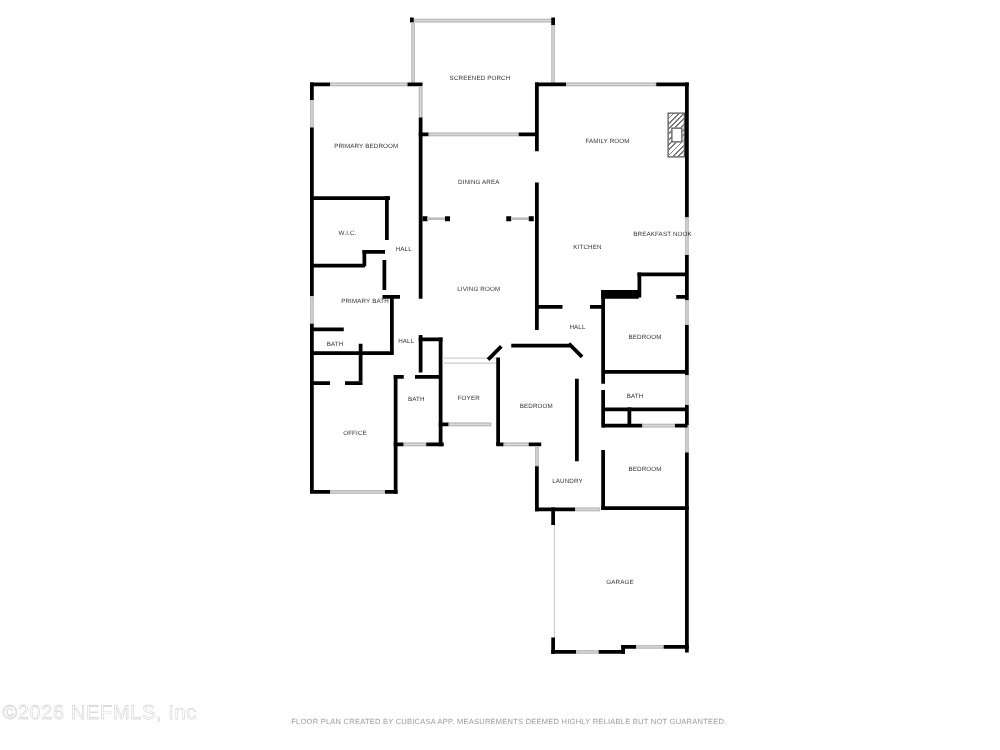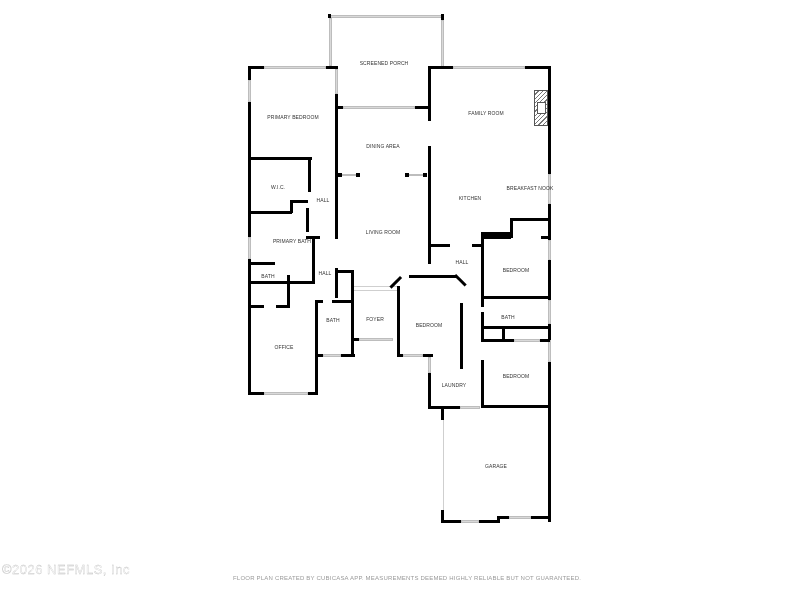--- a/index.html
+++ b/index.html
@@ -2,21 +2,21 @@
 <html><head>
 <meta charset="utf-8">
 <style>
   html, body { margin: 0; padding: 0; background: #ffffff; }
   body { width: 800px; height: 600px; position: relative; overflow: hidden; font-family: "Liberation Sans", sans-serif; }
   #plan { position: absolute; left: 0; top: 0; width: 800px; height: 600px; }
   .w { position: absolute; background: #000; }
   .win { position: absolute; background: #d9d9d9; border: 1px solid #bdbdbd; box-sizing: border-box; }
   .thin { position: absolute; background: #cfcfcf; }
   .lbl { position: absolute; font-size: 5px; color: #333; letter-spacing: 0.1px; white-space: nowrap; transform: translate(-50%, -50%); }
-  .copyright { position: absolute; left: 2px; top: 562px; font-size: 13px; color: #bdbdbd; letter-spacing: 0.5px; -webkit-text-stroke: 0.3px #bdbdbd; color: transparent; }
+  .copyright { position: absolute; left: 2px; top: 562px; font-size: 16px; color: #bdbdbd; letter-spacing: 0.5px; -webkit-text-stroke: 0.3px #bdbdbd; color: transparent; }
   .disclaimer { position: absolute; left: 233px; top: 575px; font-size: 6px; color: #9a9a9a; letter-spacing: 0.2px; white-space: nowrap; }
   .fireplace { position: absolute; left: 534px; top: 90px; width: 14px; height: 36px; box-sizing: border-box; border: 1px solid #555;
     background: repeating-linear-gradient(135deg, #fff 0 2px, #777 2px 3px); }
   .fireplace-inner { position: absolute; left: 2px; top: 11px; width: 9px; height: 12px; background: #fff; border: 1px solid #555; box-sizing: border-box; }
 </style>
 </head>
 <body>
 
 <div id="plan">
 

